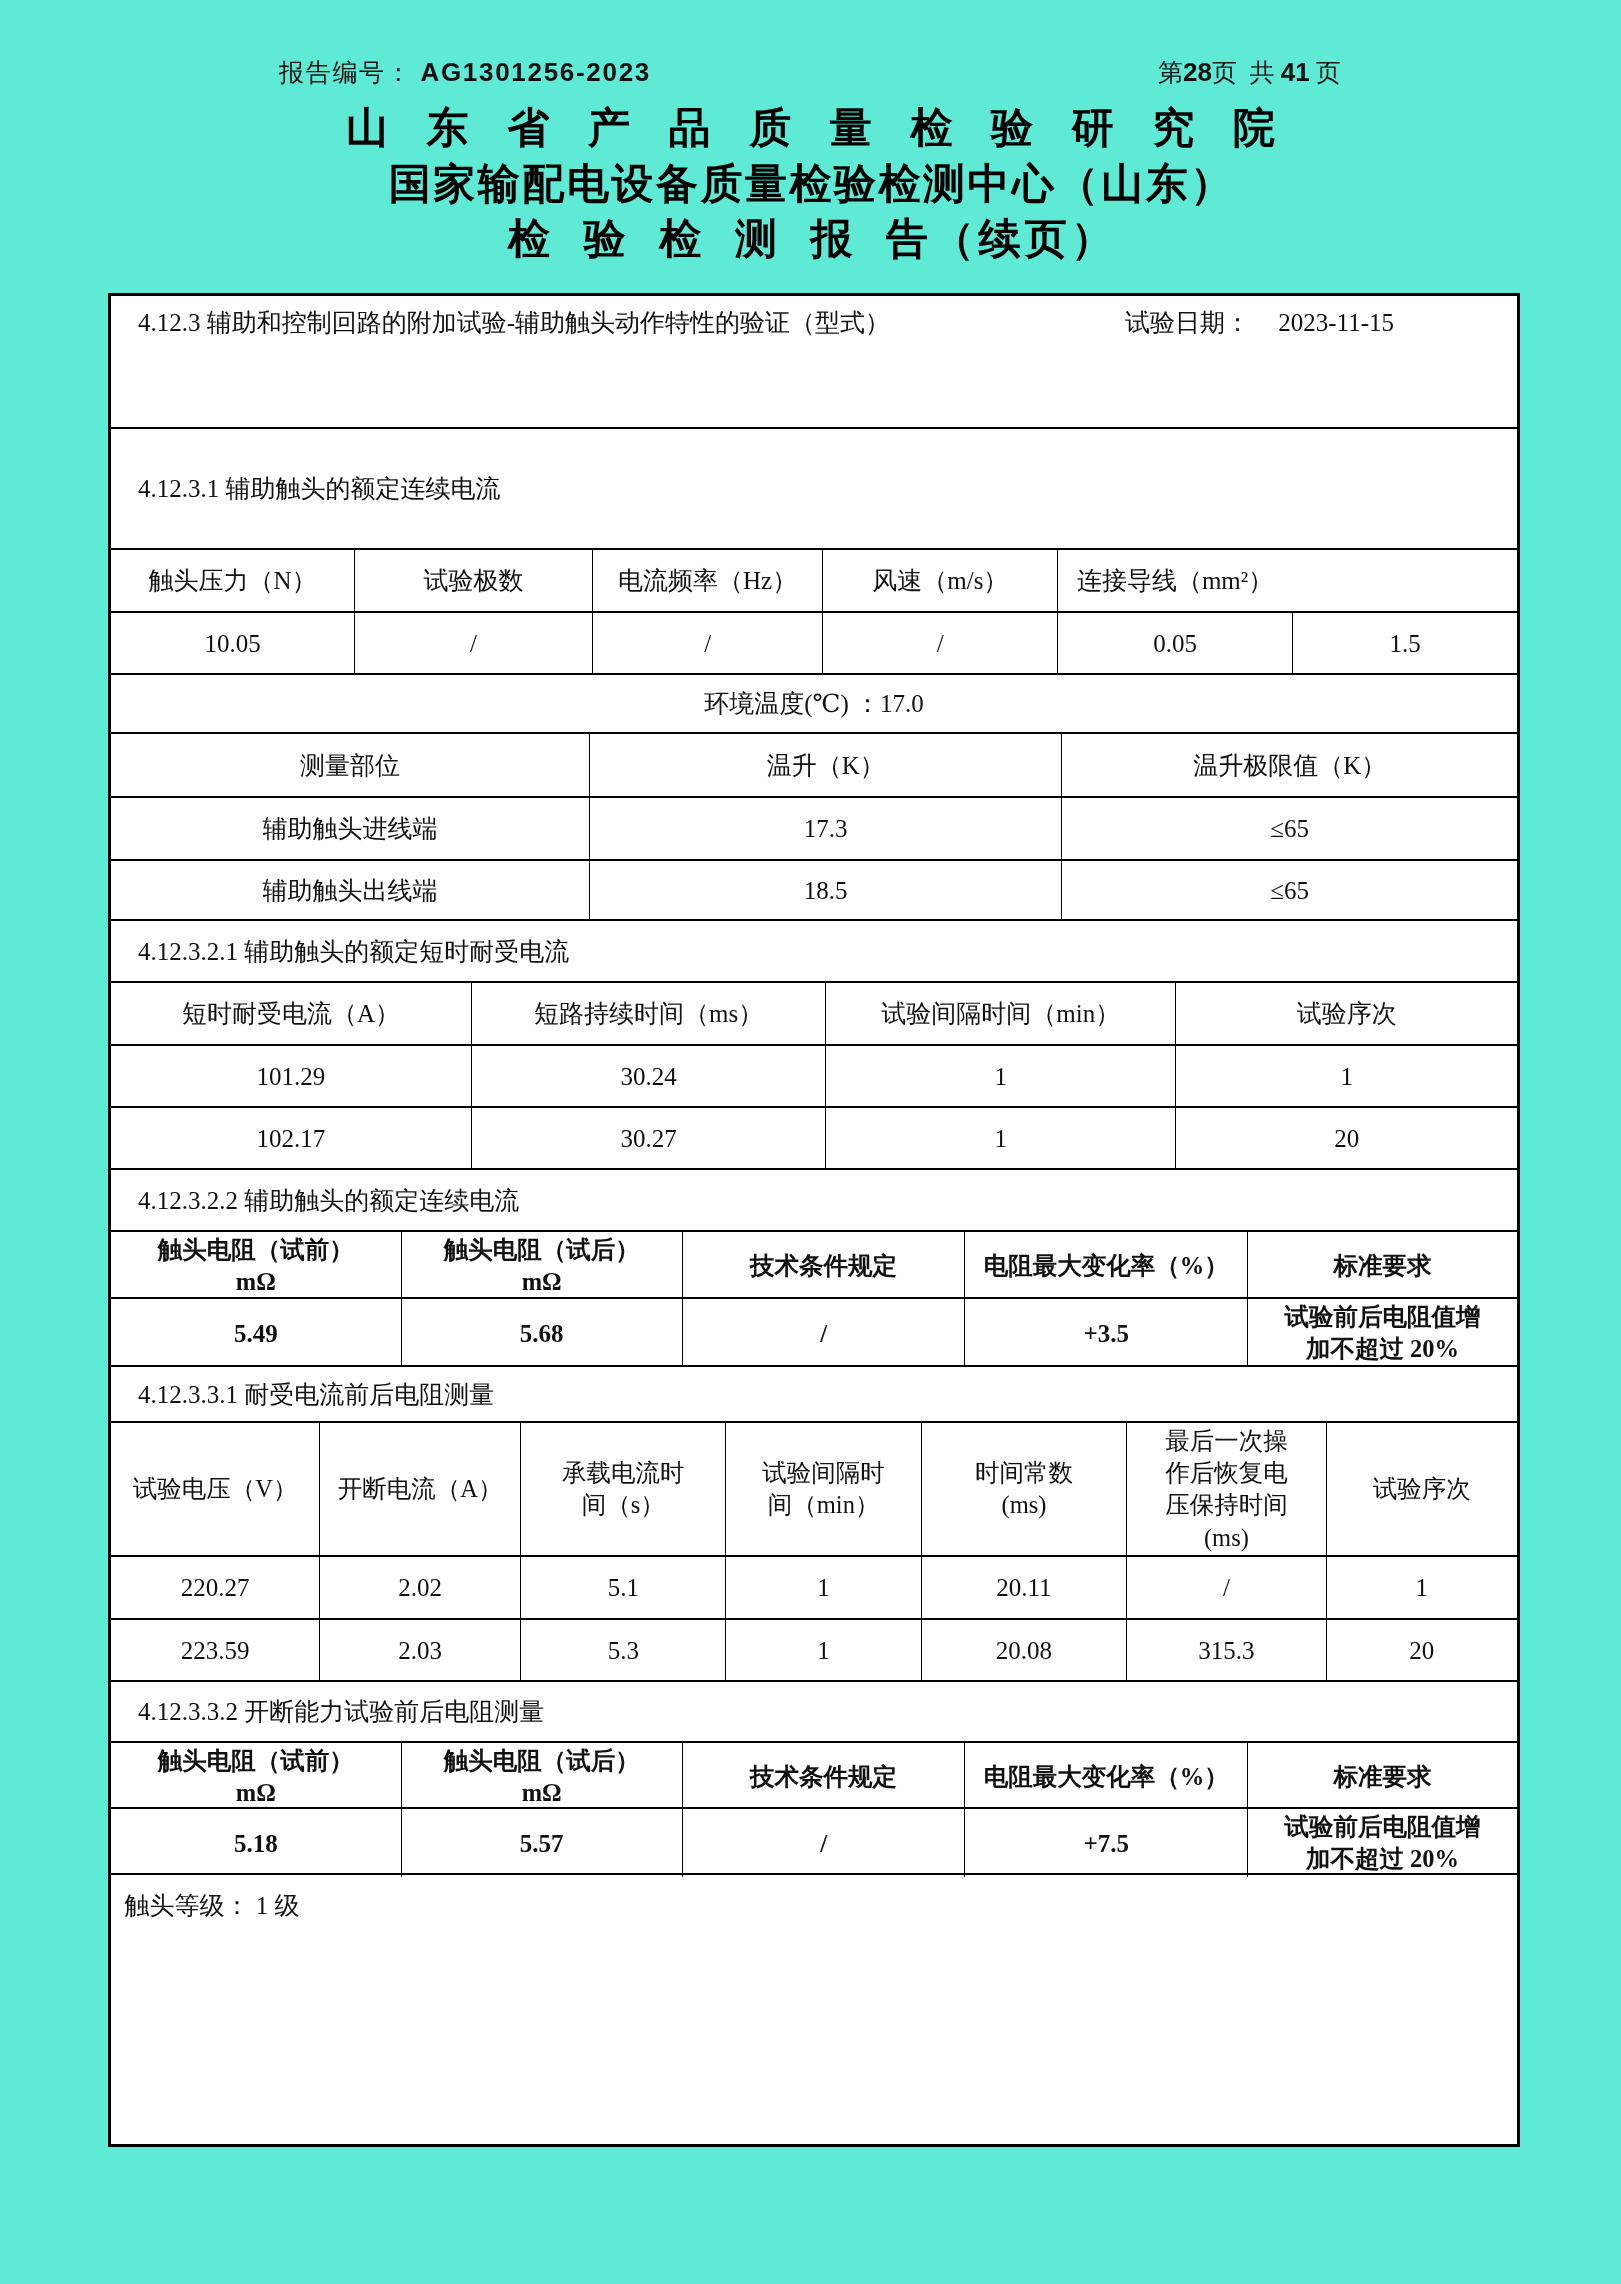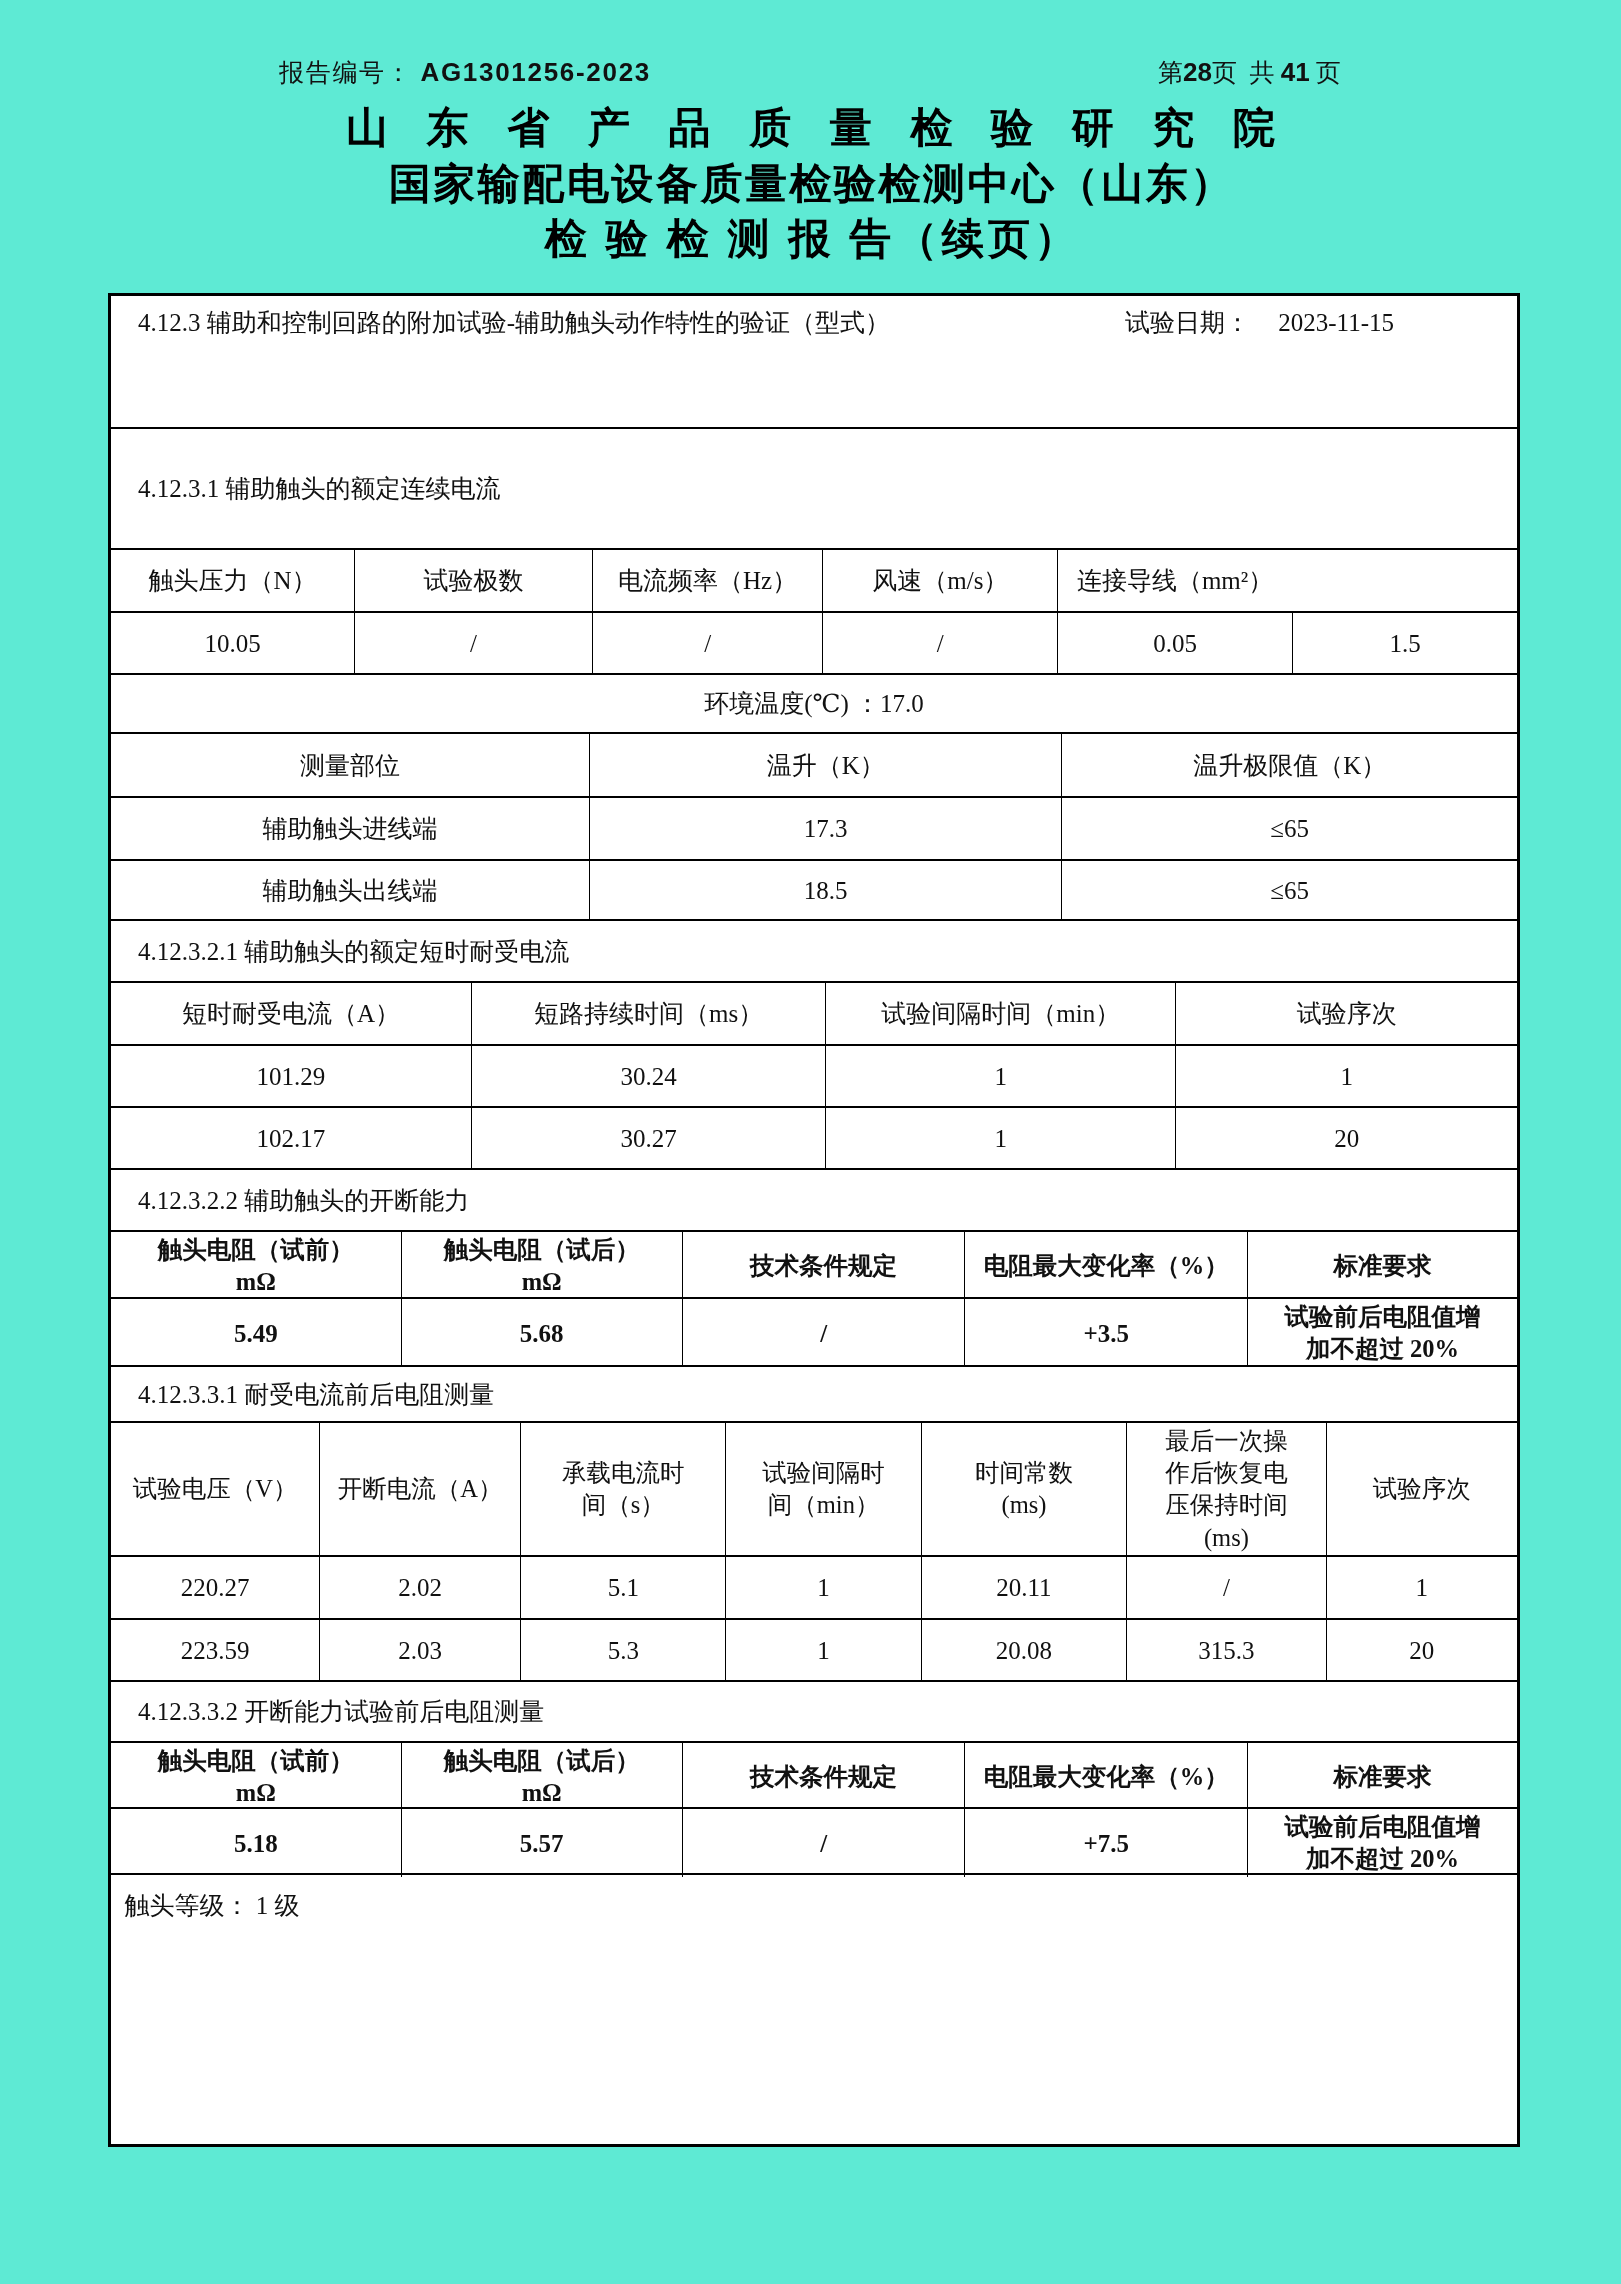--- a/index.html
+++ b/index.html
@@ -14,21 +14,21 @@
 
   
   .hdr-left { position:absolute; top:56px; left:279px; font-size:25px; letter-spacing:1.7px; white-space:nowrap; }
   .hdr-right { position:absolute; top:56px; left:1158px; font-size:25px; white-space:nowrap; }
   .num-sans { font-family:"Liberation Sans","DejaVu Sans",sans-serif; font-weight:700; font-size:26px; }
 
   
   .title-line { position:absolute; left:0; width:100%; text-align:center; font-weight:700; color:#000; white-space:nowrap; }
   .title-1 { top:100px; font-size:42px; letter-spacing:0.92em; text-indent:0.92em; }
   .title-2 { top:156px; font-size:42px; letter-spacing:0.06em; text-indent:0.06em; }
-  .title-3 { top:211px; font-size:42px; letter-spacing:0.10em; text-indent:0.10em; }
+  .title-3 { top:211px; font-size:42px; letter-spacing:0.10em; text-indent:0.10em;font-family:Liberation Mono, monospace; }
 
   
   .box {
     position:absolute; left:108px; top:293px; width:1412px; height:1854px;
     border:3.4px solid #000; display:flex; flex-direction:column; background:#fff;
   }
   .r { border-bottom:2.5px solid #000; flex:0 0 auto; }
   .r:last-child { border-bottom:none; flex:1 1 auto; }
 
   .sec { display:flex; align-items:center; padding-left:27px; font-size:25px; }
@@ -137,21 +137,21 @@
       <div class="c">1</div>
     </div>
     <div class="r grid g4" style="height:62px">
       <div class="c">102.17</div>
       <div class="c">30.27</div>
       <div class="c">1</div>
       <div class="c">20</div>
     </div>
 
     <div class="r sec" style="height:62px">
-      <span>4.12.3.2.2 辅助触头的开断能力</span>
+      <span>4.12.3.2.2 辅助触头的额定连续电流</span>
     </div>
 
     <div class="r grid g5" style="height:67px">
       <div class="c small">触头电阻（试前）
 mΩ</div>
       <div class="c small">触头电阻（试后）
 mΩ</div>
       <div class="c small">技术条件规定</div>
       <div class="c small">电阻最大变化率（%）</div>
       <div class="c small">标准要求</div>

